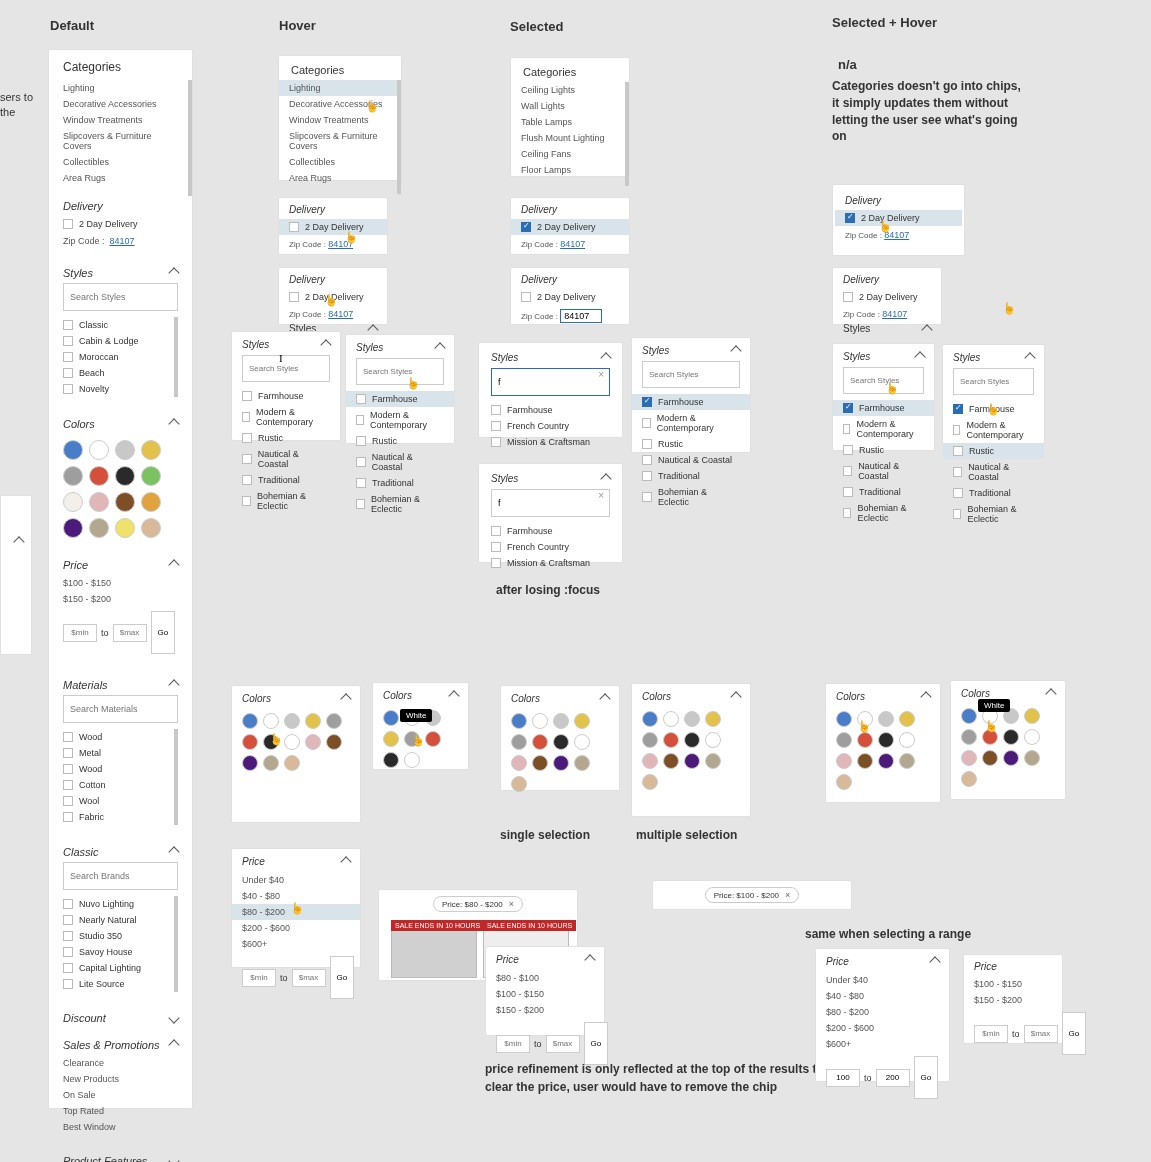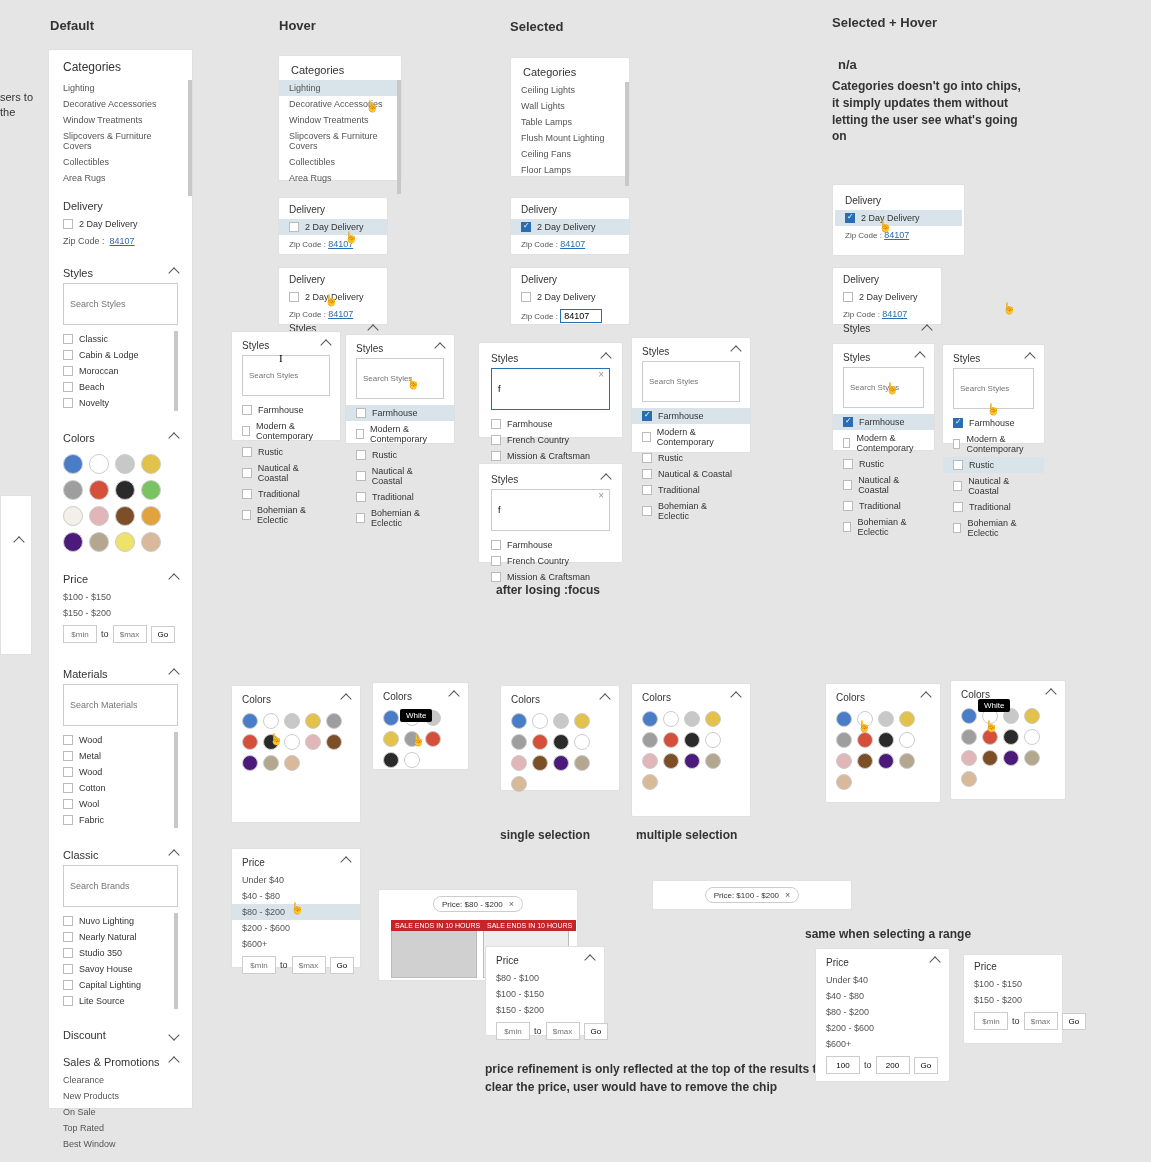--- a/index.html
+++ b/index.html
@@ -3,42 +3,42 @@
 <meta charset="utf-8">
 <style>
 * { box-sizing: border-box; margin: 0; padding: 0; font-family: -apple-system, BlinkMacSystemFont, "Segoe UI", Arial, sans-serif; }
 body { background: #e5e5e5; width: 1151px; height: 1162px; position: relative; overflow: hidden; }
 .col-label { position: absolute; font-size: 13px; font-weight: 600; color: #333; }
 .note { position: absolute; font-size: 12px; font-weight: 600; color: #333; line-height: 1.4; }
 .note-light { font-weight: 500; }
 .panel { position: absolute; background: #fff; border: 1px solid #e0e0e0; border-radius: 2px; font-size: 10px; color: #333; }
 .panel-title { font-size: 12px; padding: 10px 14px 6px; color: #333; font-weight: 400; }
 .panel-title-sm { font-size: 11px; padding: 8px 12px 4px; }
-.section-title { font-size: 11px; padding: 10px 14px 4px; color: #333; display: flex; justify-content: space-between; align-items: flex-end; }
+.section-title { font-size: 11px; padding: 10px 14px 4px; color: #333; display: flex; justify-content: space-between; align-items: center; font-style: italic; }
 .section-title-sm { font-size: 10px; padding: 6px 10px 4px; }
 .chev::after { content: ''; display: inline-block; width: 7px; height: 7px; border-right: 1px solid #555; border-bottom: 1px solid #555; transform: rotate(-135deg); margin-top: 3px; }
 .chev.down::after { transform: rotate(45deg); margin-top: -2px; }
 .items { padding: 0 14px 10px; }
 .items-sm { padding: 0 10px 8px; }
 .item { padding: 3px 0; font-size: 9px; color: #555; cursor: pointer; }
 .chk-row { display: flex; align-items: center; gap: 6px; padding: 3px 0; font-size: 9px; }
 .chk { width: 10px; height: 10px; border: 1px solid #bbb; background: #fff; }
 .chk.on { background: #2a6db3; border-color: #2a6db3; position: relative; }
 .chk.on::after { content: '✓'; color: #fff; font-size: 8px; position: absolute; left: 1px; top: -2px; }
 .hl-sm { background: #d9e4ea; margin: 0 -10px; padding: 3px 10px; }
-.input { width: calc(100% - 0px); border: 1px solid #ccc; font-size: 9px; padding: 15px 6px; margin-bottom: 6px; }
+.input { width: calc(100% - 0px); border: 1px solid #ccc; font-size: 9px; padding: 8px 6px; margin-bottom: 6px; }
 .input-focus { border-color: #2a6db3; }
 .link { color: #2a6db3; text-decoration: underline; font-size: 9px; }
 .zip-row { font-size: 9px; color: #555; padding: 4px 0 0; }
 .swatch-grid { display: flex; flex-wrap: wrap; gap: 6px; padding: 6px 14px 10px; }
 .swatch { width: 20px; height: 20px; border-radius: 50%; border: 1px solid #ccc; cursor: pointer; }
 .swatch-sm { width: 16px; height: 16px; border-radius: 50%; border: 1px solid #ccc; }
 .price-row { display: flex; gap: 4px; align-items: center; font-size: 9px; padding: 4px 0; }
 .price-input { width: 34px; height: 18px; border: 1px solid #ccc; font-size: 8px; text-align: center; }
-.go-btn { border: 1px solid #ccc; background: #fff; padding: 3px 6px; font-size: 8px; cursor: pointer; }
+.go-btn { border: 1px solid #ccc; background: #fff; padding: 16px 6px; font-size: 8px; cursor: pointer; }
 .cursor { position: absolute; font-size: 11px; pointer-events: none; }
 .tooltip { position: absolute; background: #000; color: #fff; font-size: 8px; padding: 2px 6px; border-radius: 2px; }
 .scroll-hint { border-right: 4px solid #c8c8c8; }
 .chip { display: inline-flex; align-items: center; gap: 6px; border: 1px solid #ccc; border-radius: 10px; padding: 2px 8px; font-size: 8px; background: #fff; }
 .chip .x { font-size: 9px; color: #666; cursor: pointer; }
 .sale-banner { position: absolute; background: #c32626; color: #fff; font-size: 7px; padding: 2px 4px; }
 .thumb { position: absolute; background: #d0d0d0; border: 1px solid #bbb; }
 .stars { color: #f5a623; font-size: 9px; letter-spacing: -1px; }
 .side-sliver { position: absolute; background: #fff; border: 1px solid #e0e0e0; }
 .clear-x { color: #999; font-size: 10px; position: absolute; }

